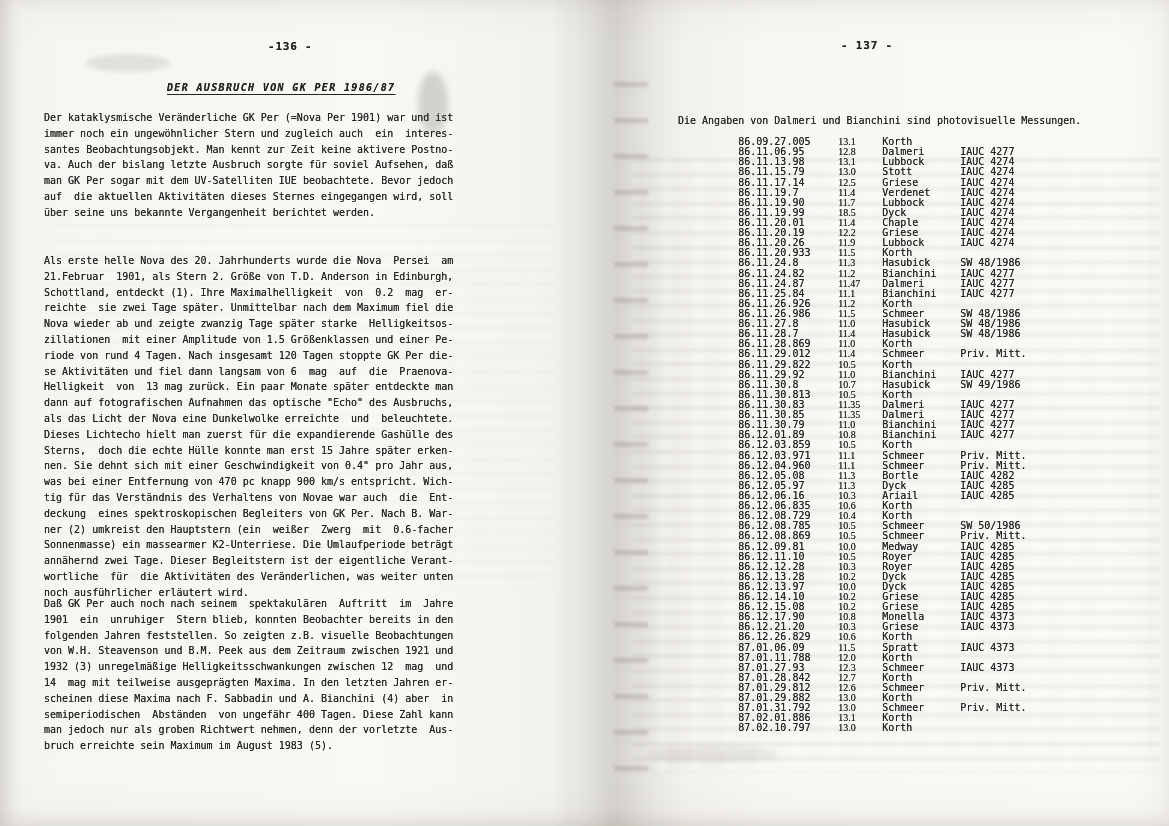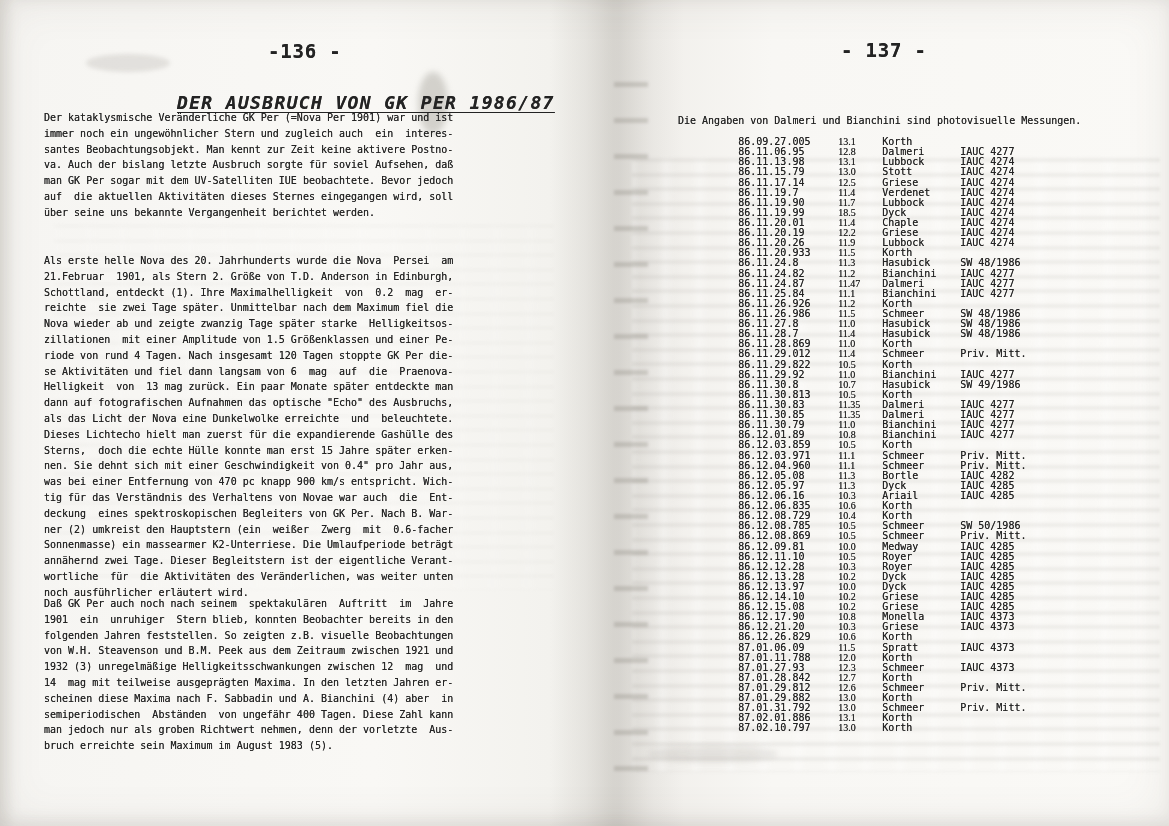--- a/index.html
+++ b/index.html
@@ -11,24 +11,24 @@
     font-family:"DejaVu Sans Mono", "Liberation Mono", monospace;
     color:#232323;
   }
   .scan::after {
     content:""; position:absolute; inset:0; pointer-events:none;
     box-shadow: inset 0 0 46px rgba(96,92,82,0.10), inset 10px 0 14px rgba(96,92,82,0.08),
                 inset 0 -8px 14px rgba(96,92,82,0.06);
   }
   .ink { text-shadow:0 0 0.6px rgba(30,30,30,0.75); }
   .abs { position:absolute; }
-  .pagenum { font-size:19px; font-weight:bold; letter-spacing:0.8px; white-space:pre; }
+  .pagenum { font-size:11px; font-weight:bold; letter-spacing:0.8px; white-space:pre; }
   .title {
-    font-size:18px; font-weight:bold; font-style:italic; letter-spacing:1.35px;
-    text-decoration:underline; text-underline-offset:3px; white-space:pre; margin:10px;
+    font-size:10px; font-weight:bold; font-style:italic; letter-spacing:1.35px;
+    text-decoration:underline; text-underline-offset:3px; white-space:pre; margin:0;
   }
   .para { font-size:10px; line-height:15.8px; white-space:pre; margin:0; }
   .caption { font-size:10px; line-height:11.2px; white-space:pre; }
   .cap-label { font-style:italic; font-weight:bold; text-decoration:underline; text-underline-offset:2px; }
   .obs-table { font-size:10px; }
   .trow { height:10.12px; line-height:10.12px; white-space:pre; }
   .c-date { display:inline-block; width:100px; }
   .c-mag  { display:inline-block; width:44px;font-family:Liberation Serif, serif;  }
   .c-obs  { display:inline-block; width:78px;  }
   .c-src  { display:inline-block; }

